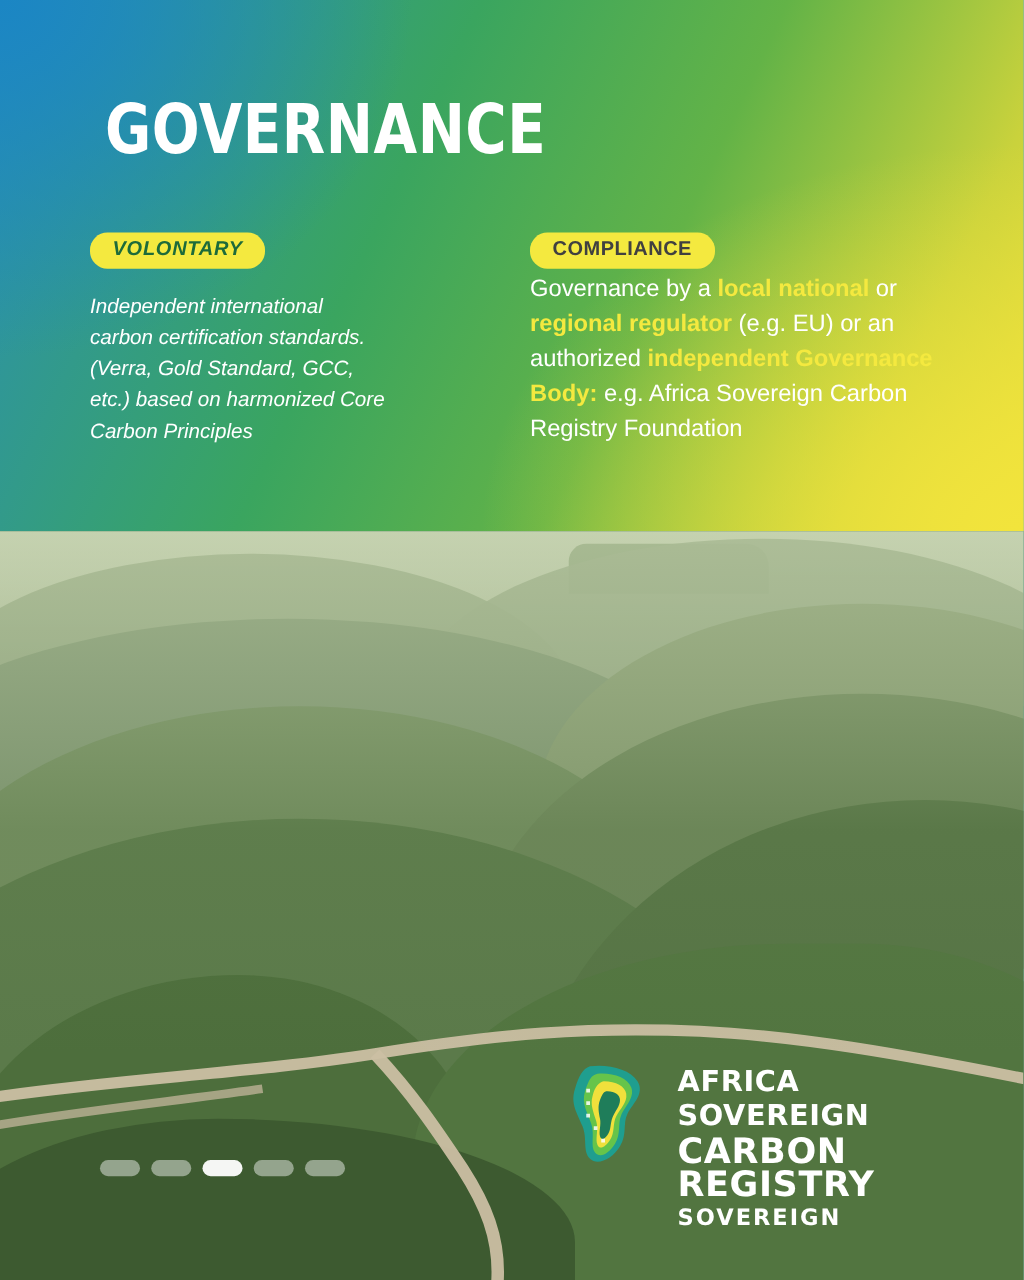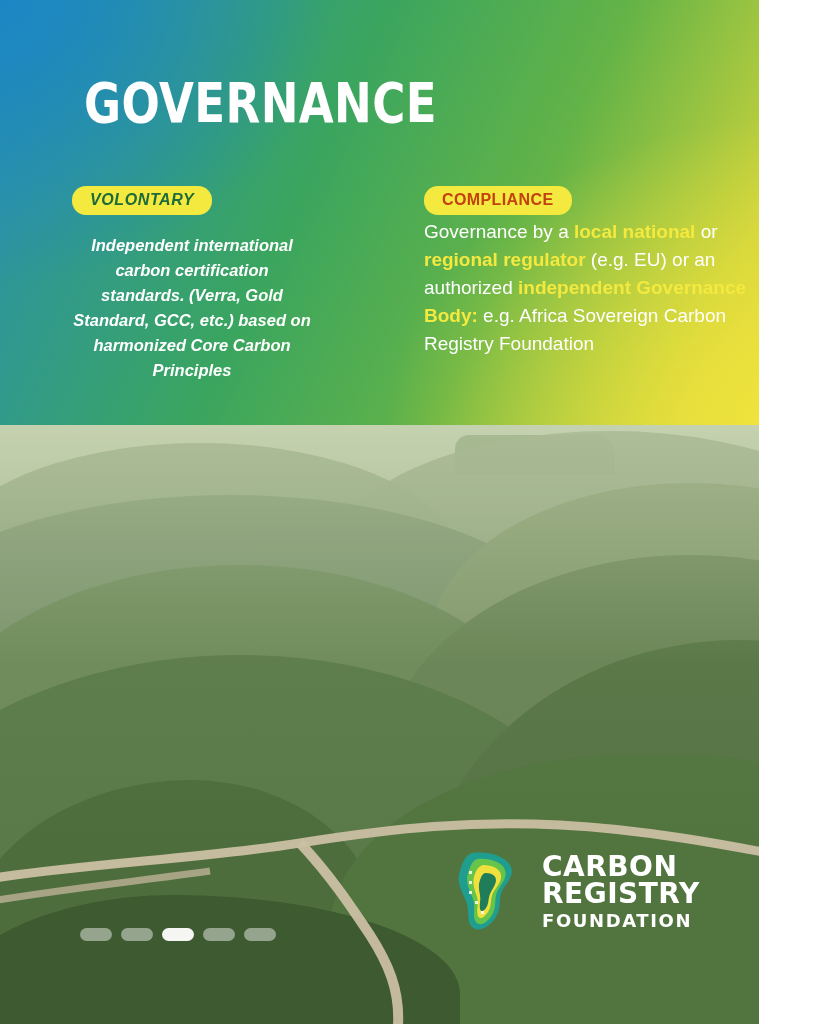--- a/index.html
+++ b/index.html
@@ -6,21 +6,21 @@
 
   html, body {
     width: 819px;
     height: 1024px;
     overflow: hidden;
     font-family: "Liberation Sans", sans-serif;
   }
 
   .slide {
     position: relative;
-    width: 759px;
+    width: 819px;
     height: 1024px;
     background: #2a9d8f;
     overflow: hidden;
   }
 
   
   .top-panel {
     position: absolute;
     left: 0; top: 0;
     width: 819px;
@@ -66,31 +66,30 @@
     font-size: 16px;
     font-weight: bold;
     font-style: italic;
     letter-spacing: 0.6px;
     padding: 5px 18px 6px 18px;
     border-radius: 14px;
   }
   .pill-compliance {
     font-style: normal;
     letter-spacing: 0.4px;
-    color: #c2410c;
+    color: #404040;
   }
 
   .body-left {
     margin-top: 18px;
     color: #ffffff;
     font-size: 16.5px;
     line-height: 25px;
     font-style: italic;
-    font-weight: 700;
-    text-align: center;
+    font-weight: 400;
   }
 
   .body-right {
     margin-top: 3px;
     color: #ffffff;
     font-size: 19px;
     line-height: 28px;
     font-weight: 500;
   }
   .body-right b { color: #f4e93f; font-weight: bold; }
@@ -294,22 +293,23 @@
         <g fill="#ffffff" opacity="0.85">
           <rect x="17" y="22" width="3" height="3"></rect>
           <rect x="17" y="32" width="3" height="3"></rect>
           <rect x="17" y="42" width="3" height="3"></rect>
           <rect x="23" y="52" width="3" height="3"></rect>
           <rect x="29" y="62" width="3" height="3"></rect>
         </g>
       </svg>
     </div>
     <div class="logo-text">
+      <div class="logo-l1">AFRICA SOVEREIGN</div>
       <div class="logo-l2">CARBON REGISTRY</div>
-      <div class="logo-l3">FOUNDATION</div>
+      <div class="logo-l3">SOVEREIGN</div>
     </div>
   </div>
 
   <div class="dots" id="pagination-dots">
       <div class="dot"></div>
       <div class="dot"></div>
       <div class="dot active"></div>
       <div class="dot"></div>
       <div class="dot"></div>
     </div>

